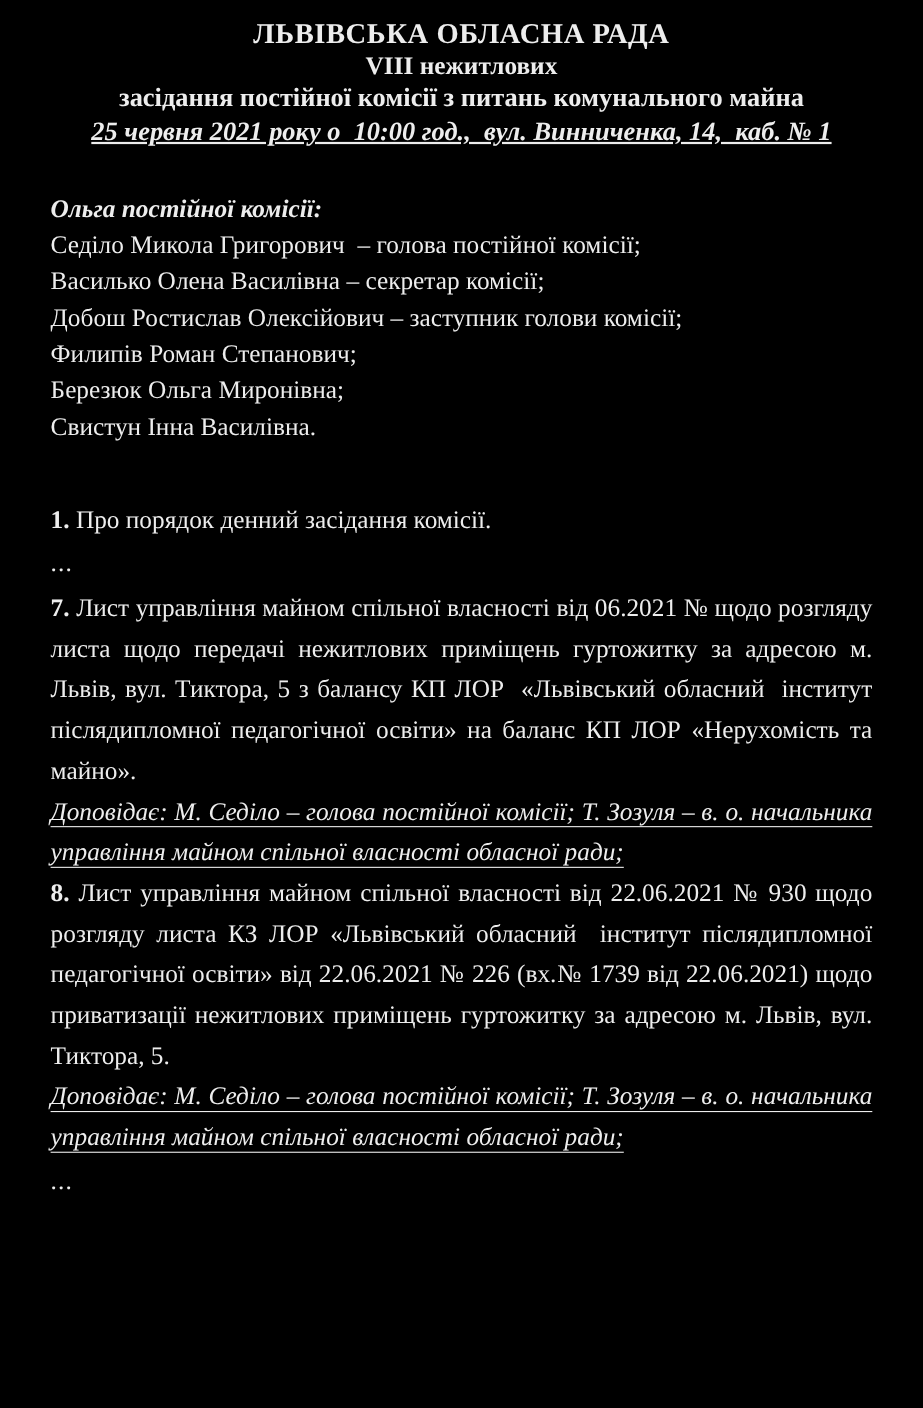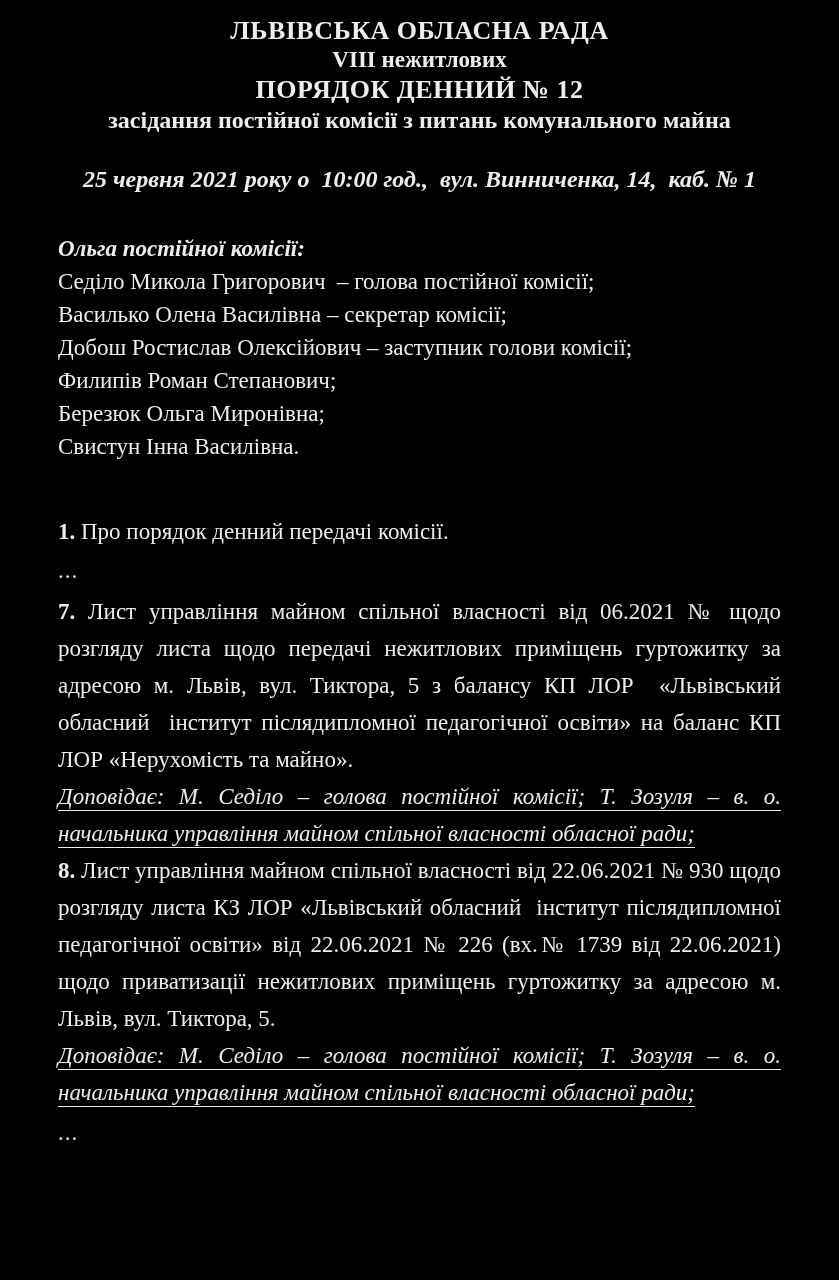--- a/index.html
+++ b/index.html
@@ -6,33 +6,33 @@
   html, body { background: #000; }
   body {
     width: 839px; height: 1280px;
     overflow: hidden;
     color: #ededed;
     font-family: "Liberation Serif", "DejaVu Serif", serif;
   }
   .page {
     width: 839px; height: 1280px;
     background: #000;
-    padding: 16px 58px 26px;
+    padding: 16px 46px 26px;
     display: flex; flex-direction: column;
   }
   .header { text-align: center; }
   .h-main  { font-size: 26px; font-weight: bold; line-height: 30px; letter-spacing: .5px; }
   .h-sub   { font-size: 23px; font-weight: bold; line-height: 28px; }
   .h-num   { font-size: 26px; font-weight: bold; line-height: 31px; letter-spacing: .5px; }
   .h-desc  { font-size: 24px; font-weight: bold; line-height: 31px; }
   .dateline {
-    margin-top: 28px;
     text-align: center;
     font-size: 24px; font-weight: bold; font-style: italic;
     line-height: 30px;
+    text-decoration: underline;
   }
   .committee { margin-top: 38px; font-size: 23px; }
   .c-heading { font-weight: bold; font-style: italic; line-height: 33px; }
   .member    { line-height: 33px; }
   .agenda { margin-top: 52px; font-size: 23px; }
   .item-simple { line-height: 34px; }
   .ellipsis    { line-height: 44px; letter-spacing: 1px; }
   .para {
     text-align: justify;
     line-height: 37px;
@@ -53,39 +53,38 @@
   .footer .sig-name { margin-right: 36px; }
 </style>
 </head>
 <body>
 
 <div class="page">
 
   <div class="header">
     <div class="h-main">ЛЬВІВСЬКА ОБЛАСНА РАДА</div>
     <div class="h-sub">VIII нежитлових</div>
-    <div class="h-num">ПОРЯДОК ДЕННИЙ № 12</div>
     <div class="h-desc">засідання постійної комісії з питань комунального майна</div>
   </div>
 
   <div class="dateline">25 червня 2021 року о&nbsp; 10:00 год.,&nbsp; вул. Винниченка, 14,&nbsp; каб. № 1</div>
 
   <div class="committee">
     <div class="c-heading">Ольга постійної комісії:</div>
     <div class="member">Седіло Микола Григорович&nbsp; – голова постійної комісії;</div>
     <div class="member">Василько Олена Василівна – секретар комісії;</div>
     <div class="member">Добош Ростислав Олексійович – заступник голови комісії;</div>
     <div class="member">Филипів Роман Степанович;</div>
     <div class="member">Березюк Ольга Миронівна;</div>
     <div class="member">Свистун Інна Василівна.</div>
   </div>
 
   <div class="agenda">
 
-    <div class="item-simple"><b>1.</b> <span>Про порядок денний передачі комісії.</span></div>
+    <div class="item-simple"><b>1.</b> <span>Про порядок денний засідання комісії.</span></div>
 
     <div class="ellipsis">...</div>
 
     <div class="para"><b>7.</b> <span>Лист управління майном спільної власності від 06.2021 № щодо розгляду листа щодо передачі нежитлових приміщень гуртожитку за адресою м. Львів, вул. Тиктора, 5 з балансу КП ЛОР&nbsp; «Львівський обласний&nbsp; інститут післядипломної педагогічної освіти» на баланс КП ЛОР «Нерухомість та майно».</span></div>
 
     <div class="reporter">Доповідає: М. Седіло – голова постійної комісії; Т. Зозуля – в. о. начальника управління майном спільної власності обласної ради;</div>
 
     <div class="para"><b>8.</b> <span>Лист управління майном спільної власності від 22.06.2021 №&nbsp;930 щодо розгляду листа КЗ ЛОР «Львівський обласний&nbsp; інститут післядипломної педагогічної освіти» від 22.06.2021 №&nbsp;226 (вх.№&nbsp;1739 від 22.06.2021) щодо приватизації нежитлових приміщень гуртожитку за адресою м. Львів, вул. Тиктора, 5.</span></div>
 
     <div class="reporter">Доповідає: М. Седіло – голова постійної комісії; Т. Зозуля – в. о. начальника управління майном спільної власності обласної ради;</div>

